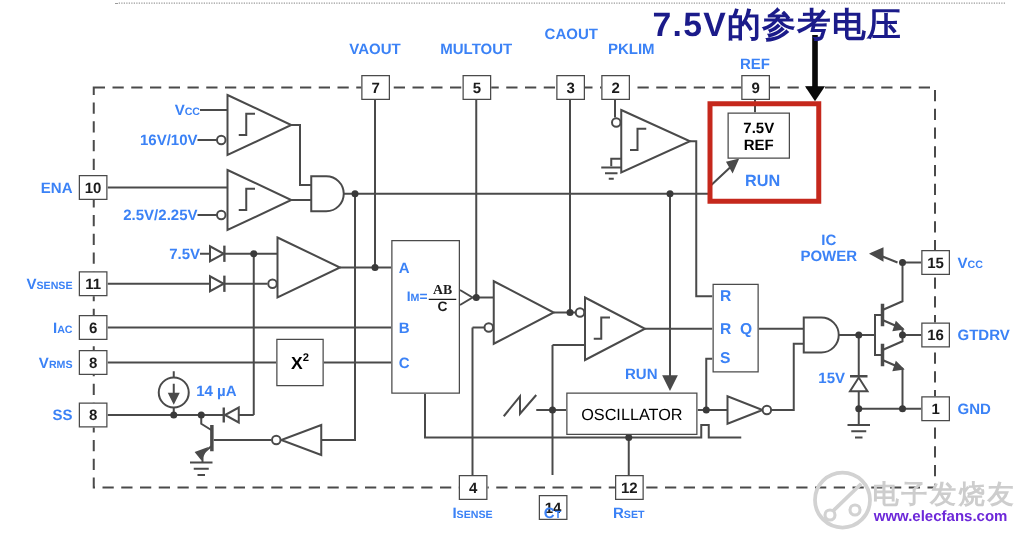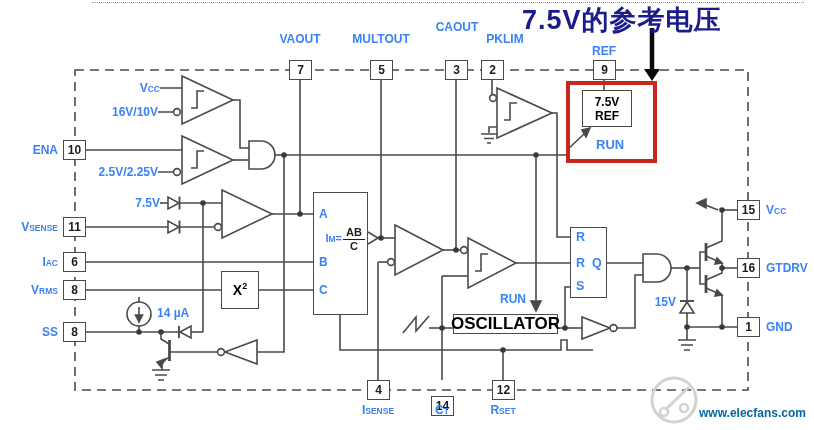--- a/index.html
+++ b/index.html
@@ -13,32 +13,32 @@
        font-weight:bold;font-size:12px;color:#1c1c1c;z-index:3;}
   .lbl{position:absolute;font-weight:bold;font-size:12px;color:#3b82f6;
        white-space:nowrap;z-index:4;line-height:14px;}
   .c{text-align:center;} .r{text-align:right;}
   .sub{font-size:8.5px;}
   .sup{font-size:9px;position:relative;top:-4px;}
   .flexc{display:flex;align-items:center;justify-content:center;}
   .flexcol{display:flex;flex-direction:column;align-items:center;justify-content:center;z-index:4;}
   .frac{position:absolute;text-align:center;font-weight:bold;font-size:11px;
         line-height:11px;color:#1c1c1c;z-index:4;}
-  .frac .num{display:block;border-bottom:1.6px solid #1c1c1c;padding:0 2px 1px;}
+  .frac .num{display:block;border-bottom:1.6px solid #1c1c1c;padding:0 2px 1px;font-family:Liberation Serif, serif;}
   .frac .den{display:block;padding-top:1px;}
   .title{position:absolute;left:522px;top:2px;font-size:27px;font-weight:bold;
          color:#1b1b8a;letter-spacing:1px;z-index:6;}
   .redbox{position:absolute;left:566px;top:81px;width:91px;height:82px;
           border:4px solid #c5281c;z-index:5;}
   .dotted-top{position:absolute;left:92px;top:2px;width:712px;height:0;
               border-top:1.5px dotted #9a9a9a;z-index:0;}
   .wm-name{position:absolute;left:698px;top:381px;font-size:21px;font-weight:bold;
            color:#cdcdcd;letter-spacing:2px;z-index:6;}
   .wm-url{position:absolute;left:699px;top:406px;font-size:12px;font-weight:bold;
-          color:#0369a1;z-index:6;}
+          color:#6d28d9;z-index:6;}
 </style>
 </head>
 <body>
 
 <div id="stage">
 
   <div class="dotted-top"></div>
 
   <svg id="wires" width="814" height="430" viewBox="0 0 814 430">
     <g stroke="#4a4a4a" stroke-width="1.6" fill="none">
@@ -215,21 +215,21 @@
       <circle cx="664" cy="412" r="4" stroke-width="2.5" fill="#fff"></circle>
       <circle cx="684" cy="408" r="4" stroke-width="2.5" fill="#fff"></circle>
     </g>
   </svg>
 
   <div class="blk flexcol" style="left:313px;top:192px;width:55px;height:123px"></div>
   <div class="blk flexc" style="left:221px;top:271px;width:38px;height:38px;font-weight:bold;font-size:14px">
       <span>X</span>
       <span class="sup">2</span>
     </div>
-  <div class="blk flexc" style="left:453px;top:314px;width:105px;height:20px;font-weight:bold;font-size:17px">
+  <div class="blk flexc" style="left:453px;top:314px;width:105px;height:34px;font-weight:normal;font-size:13px">
       <span>OSCILLATOR</span>
     </div>
   <div class="blk flexcol" style="left:582px;top:90px;width:50px;height:37px;font-weight:bold;font-size:12px;line-height:14px">
       <span>7.5V</span>
       <span>REF</span>
     </div>
   <div class="blk" style="left:570px;top:227px;width:37px;height:71px"></div>
 
   <div class="lbl" style="left:319px;top:207px">A</div>
   <div class="lbl" style="left:319px;top:255px">B</div>
@@ -279,20 +279,22 @@
   <div class="lbl c" style="left:407px;top:403px;width:70px"><span>C</span><span class="sub">T</span></div>
   <div class="lbl c" style="left:468px;top:403px;width:70px"><span>R</span><span class="sub">SET</span></div>
 
   <div class="lbl r" style="left:100px;top:81px;width:60px"><span>V</span><span class="sub">CC</span></div>
   <div class="lbl r" style="left:88px;top:105px;width:70px">16V/10V</div>
   <div class="lbl r" style="left:68px;top:165px;width:90px">2.5V/2.25V</div>
   <div class="lbl r" style="left:110px;top:196px;width:50px">7.5V</div>
   <div class="lbl" style="left:157px;top:306px">14 µA</div>
   <div class="lbl" style="left:596px;top:138px;font-size:13px">RUN</div>
   <div class="lbl r" style="left:484px;top:292px;width:42px">RUN</div>
+  <div class="lbl c" style="left:626px;top:186px;width:74px;line-height:13px"><span>IC</span><br><span>POWER</span></div>
   <div class="lbl r" style="left:640px;top:295px;width:36px">15V</div>
 
   <div class="redbox"></div>
   <div class="title">7.5V的参考电压</div>
 
+  <div class="wm-name">电子发烧友</div>
   <div class="wm-url">www.elecfans.com</div>
 
 </div>
 
 </body></html>

